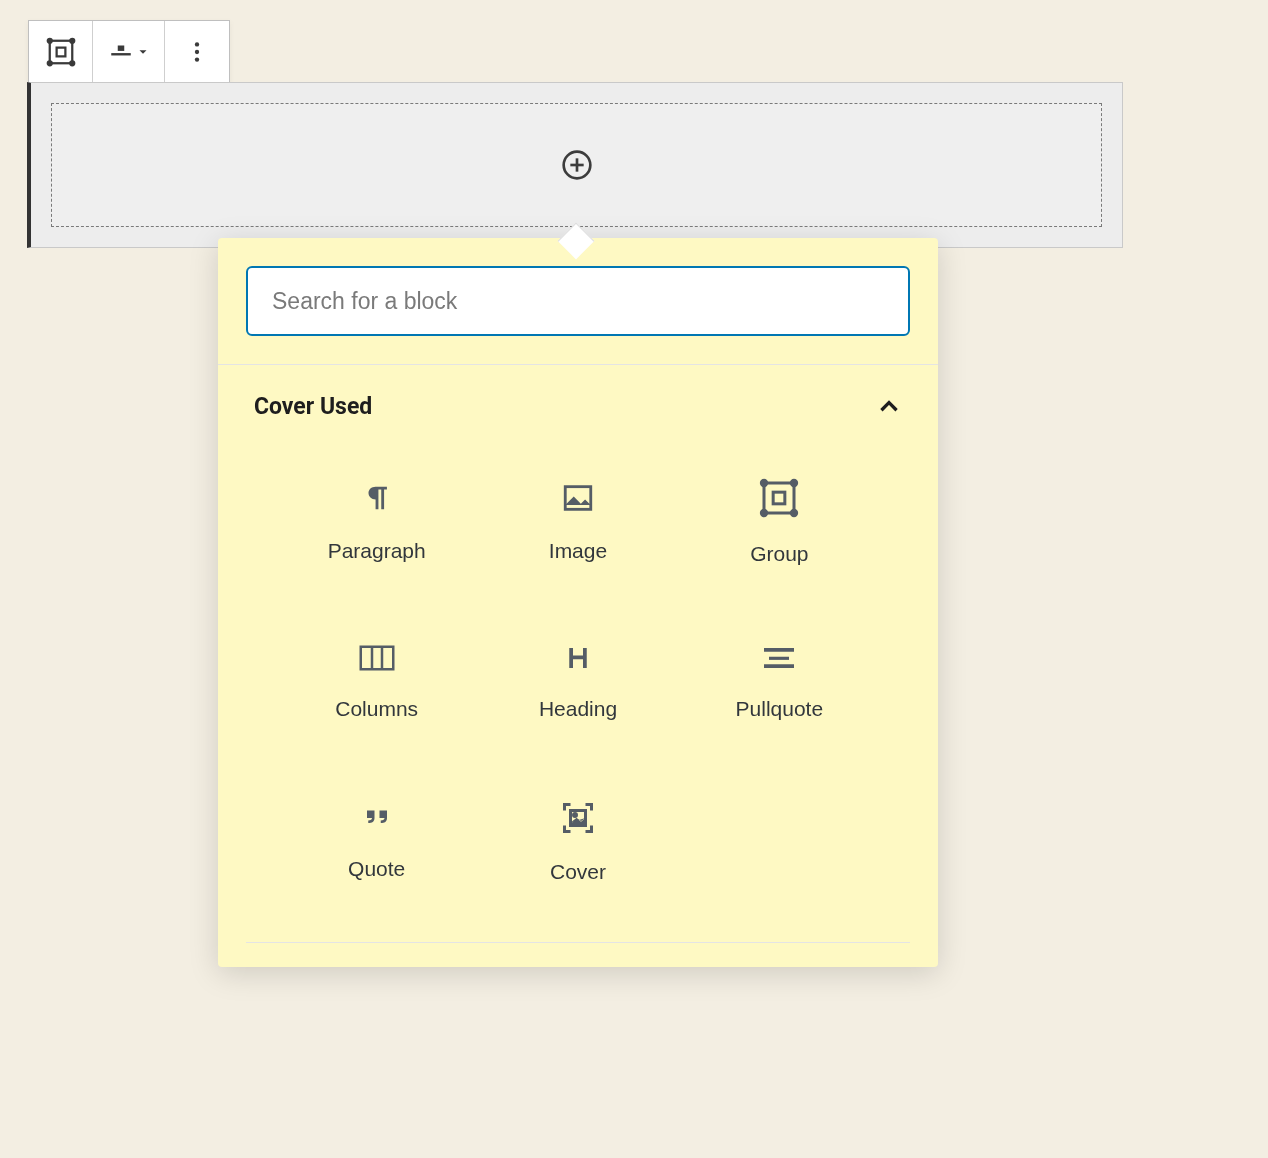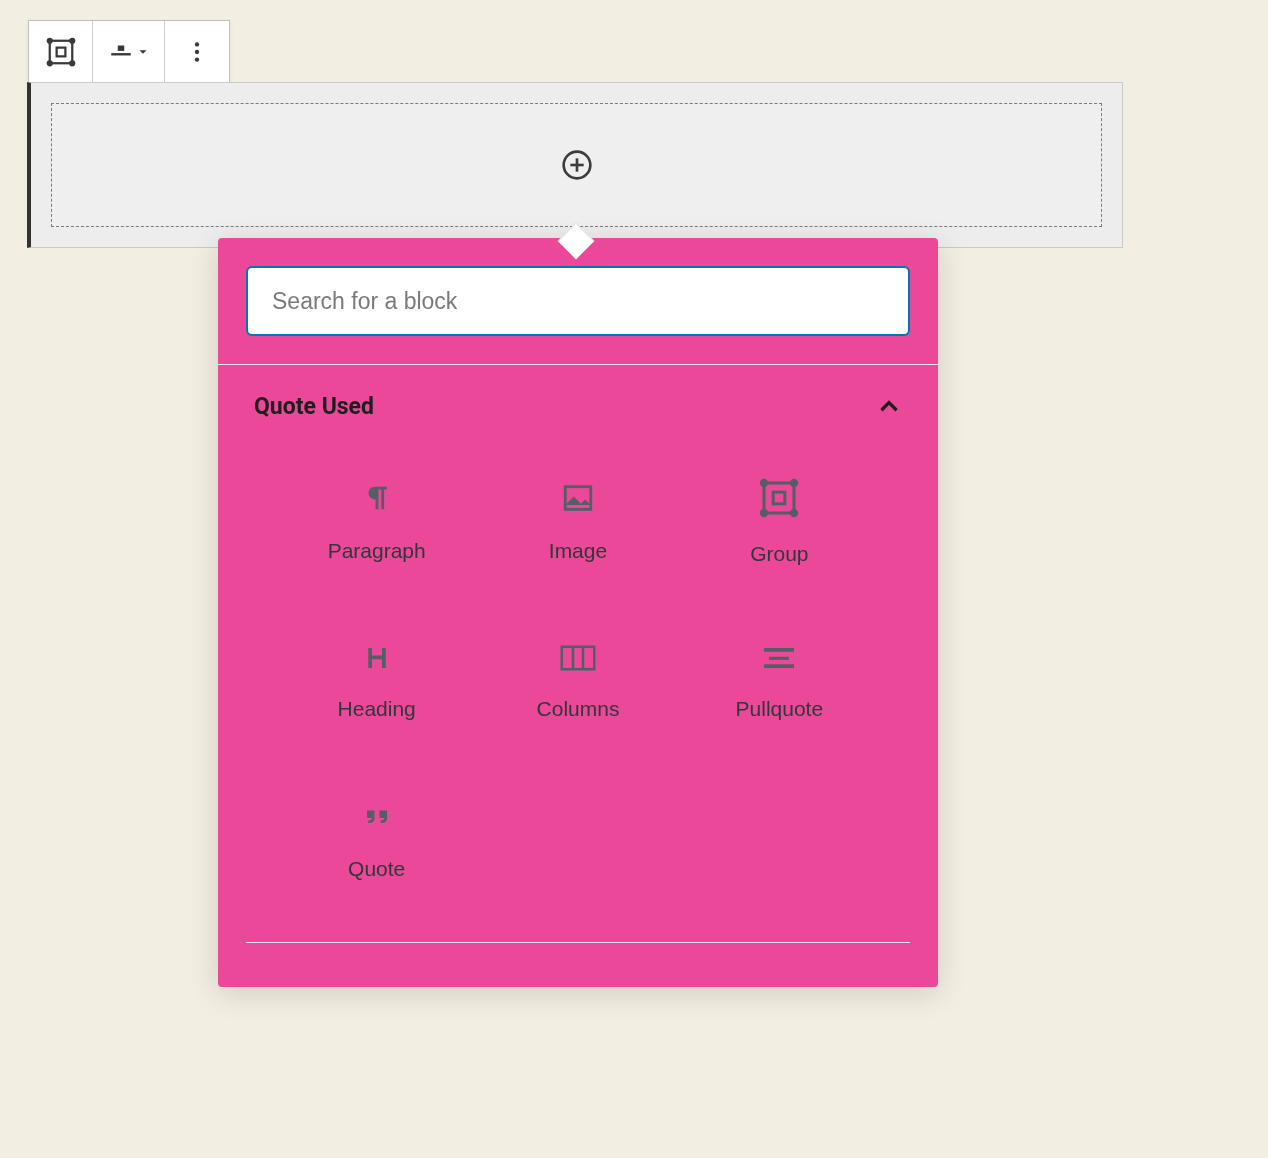--- a/index.html
+++ b/index.html
@@ -69,25 +69,25 @@
     border-top: 1px solid #ddd;
     border-left: 1px solid #ddd;
     z-index: 11;
   }
   
   .popover {
     position: absolute;
     top: 238px;
     left: 218px;
     width: 720px;
-    background: #ec4899;
+    background: #fef9c3;
     border-radius: 4px;
     box-shadow: 0 6px 30px rgba(0,0,0,0.15);
     z-index: 10;
-    padding: 28px 0 44px 0;
+    padding: 28px 0 24px 0;
   }
   .search-wrap {
     padding: 0 28px 28px 28px;
     border-bottom: 1px solid #e4e4e4;
   }
   .search-input {
     width: 100%;
     height: 70px;
     border: 2px solid #0077b3;
     border-radius: 6px;
@@ -191,21 +191,21 @@
 </div>
 
 <div class="popover-arrow"></div>
 
 <div class="popover">
   <div class="search-wrap">
     <input class="search-input" type="text" placeholder="Search for a block" style="">
   </div>
 
   <div class="section-header">
-    <span class="section-title">Quote Used</span>
+    <span class="section-title">Cover Used</span>
     <span class="chev">
       <svg width="26" height="26" viewBox="0 0 24 24" fill="none" stroke="currentColor" stroke-width="3">
         <polyline points="5 15 12 8 19 15"></polyline>
       </svg>
     </span>
   </div>
 
   <div class="grid">
 
     <button class="block-btn">
@@ -236,55 +236,70 @@
           <circle cx="21" cy="3" r="1.6" fill="currentColor"></circle>
           <circle cx="3" cy="21" r="1.6" fill="currentColor"></circle>
           <circle cx="21" cy="21" r="1.6" fill="currentColor"></circle>
         </svg>
       </span>
       <span class="block-label">Group</span>
     </button>
 
     <button class="block-btn">
       <span class="block-icon">
-        <svg width="30" height="30" viewBox="0 0 24 24" fill="currentColor">
-          <path d="M5 4H8V10H16V4H19V20H16V13H8V20H5Z"></path>
-        </svg>
-      </span>
-      <span class="block-label">Heading</span>
-    </button>
-
-    <button class="block-btn">
-      <span class="block-icon">
         <svg width="38" height="30" viewBox="0 0 30 24" fill="none" stroke="currentColor" stroke-width="2">
           <rect x="2" y="3" width="26" height="18"></rect>
           <line x1="11" y1="3" x2="11" y2="21"></line>
           <line x1="19" y1="3" x2="19" y2="21"></line>
         </svg>
       </span>
       <span class="block-label">Columns</span>
     </button>
 
     <button class="block-btn">
       <span class="block-icon">
+        <svg width="30" height="30" viewBox="0 0 24 24" fill="currentColor">
+          <path d="M5 4H8V10H16V4H19V20H16V13H8V20H5Z"></path>
+        </svg>
+      </span>
+      <span class="block-label">Heading</span>
+    </button>
+
+    <button class="block-btn">
+      <span class="block-icon">
         <svg width="40" height="30" viewBox="0 0 30 24" fill="currentColor">
           <rect x="3" y="4" width="24" height="3"></rect>
           <rect x="7" y="11" width="16" height="2.5"></rect>
           <rect x="3" y="17" width="24" height="3"></rect>
         </svg>
       </span>
       <span class="block-label">Pullquote</span>
     </button>
 
     <button class="block-btn">
       <span class="block-icon">
         <svg width="36" height="30" viewBox="0 0 24 24" fill="currentColor">
           <path d="M4 6H10V12C10 15 8 16 5 16V14C7 14 8 13 8 12H4Z"></path>
           <path d="M14 6H20V12C20 15 18 16 15 16V14C17 14 18 13 18 12H14Z"></path>
         </svg>
       </span>
       <span class="block-label">Quote</span>
     </button>
 
 
+    <button class="block-btn">
+      <span class="block-icon">
+        <svg width="36" height="36" viewBox="0 0 24 24" fill="none" stroke="currentColor" stroke-width="2">
+          <polyline points="3 7 3 3 7 3"></polyline>
+          <polyline points="17 3 21 3 21 7"></polyline>
+          <polyline points="21 17 21 21 17 21"></polyline>
+          <polyline points="7 21 3 21 3 17"></polyline>
+          <rect x="7" y="7" width="10" height="10"></rect>
+          <circle cx="10" cy="10" r="1" fill="currentColor"></circle>
+          <polyline points="7 15 11 12 14 14 17 12" fill="currentColor" stroke="none"></polyline>
+          <path d="M7 16 L11 12 L14 14.5 L17 12 L17 17 L7 17 Z" fill="currentColor" stroke="none"></path>
+        </svg>
+      </span>
+      <span class="block-label">Cover</span>
+    </button>
 
   </div>
 </div>
 
 </body></html>

